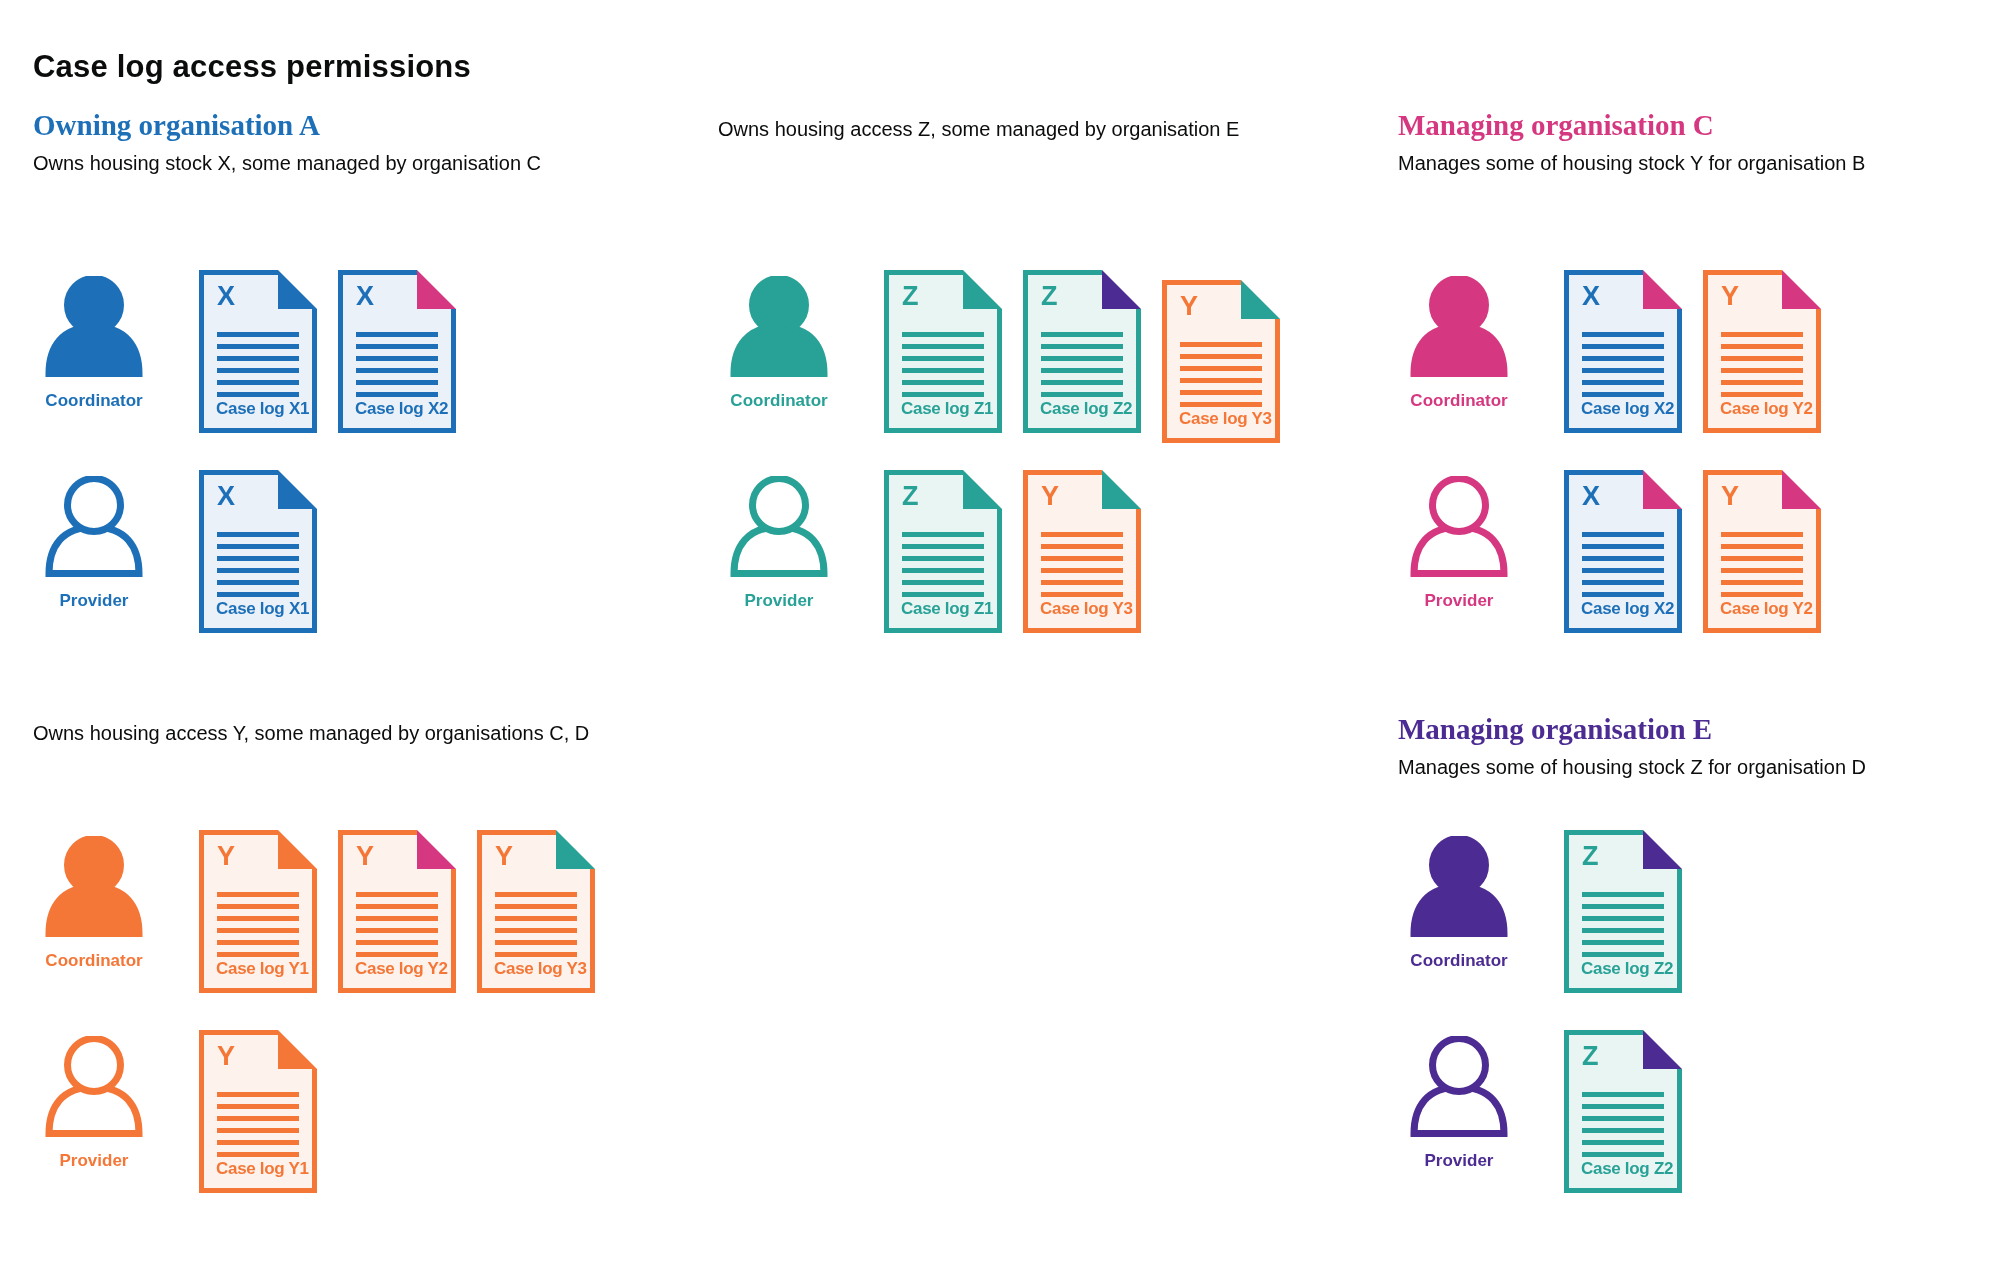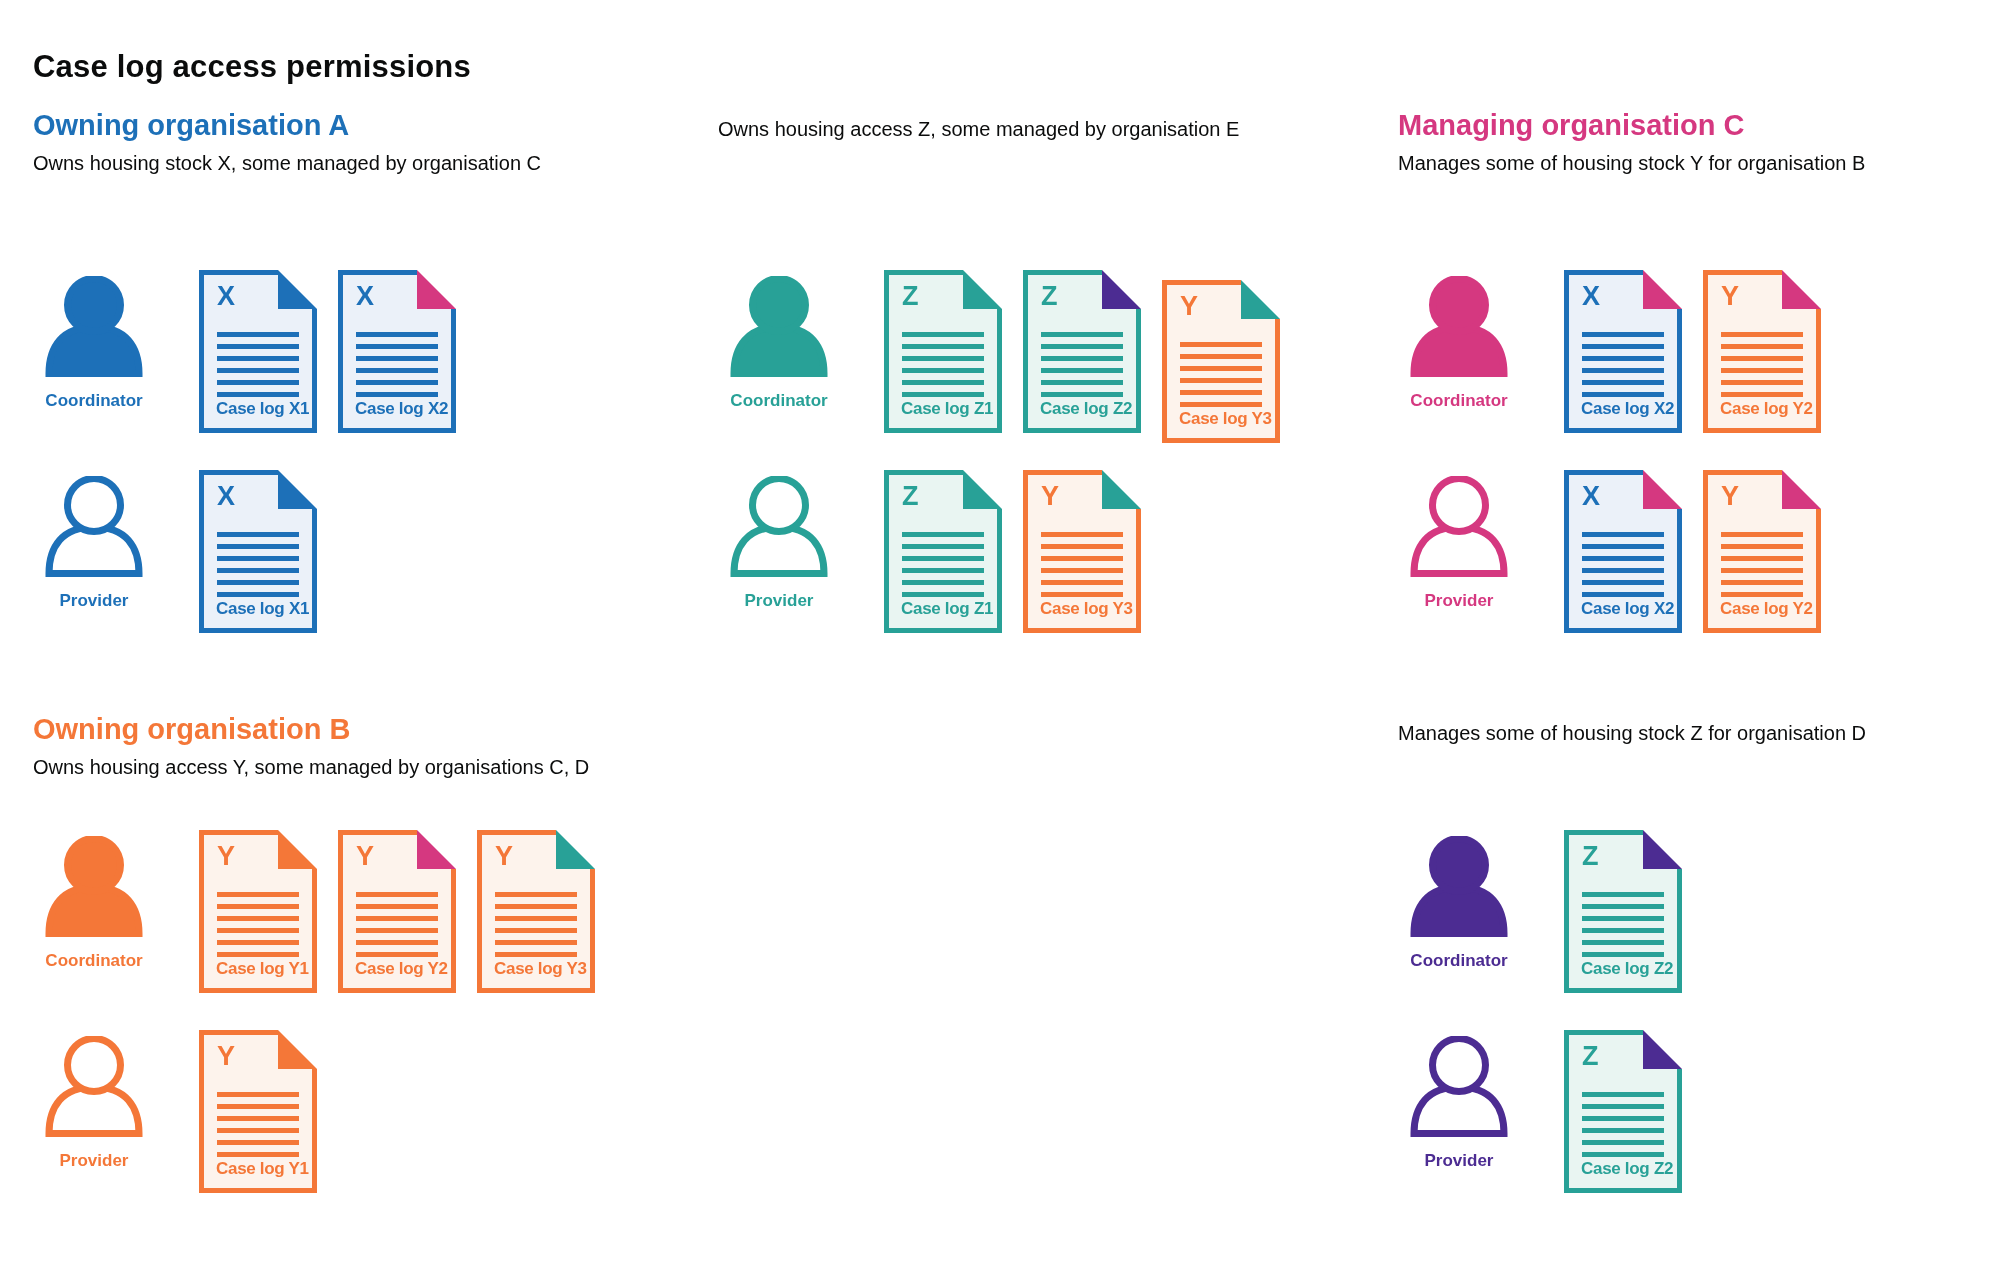--- a/index.html
+++ b/index.html
@@ -26,20 +26,21 @@
     white-space: nowrap;
   }
   .section {
     position: absolute;
   }
   .section-title {
     font-size: 29px;
     font-weight: 700;
     line-height: 34px;
     white-space: nowrap;
+    font-family: Liberation Serif, serif;
   }
   .section-subtitle {
     margin-top: 9px;
     font-size: 20px;
     line-height: 25px;
     color: #0b0c0c;
   }
   .section-subtitle div {
     white-space: nowrap;
   }
@@ -378,21 +379,20 @@
               <div class="doc-line" style="background: rgb(244, 119, 56);"></div>
               <div class="doc-line" style="background: rgb(244, 119, 56);"></div>
               <div class="doc-line" style="background: rgb(244, 119, 56);"></div>
             </div>
             <div class="doc-label" style="color: rgb(244, 119, 56);">Case log Y2</div>
           </div>
         </div>
       </div>
     </div>
     <div class="section" style="left: 33px; top: 712px; width: 660px; height: 488px;">
-      <div class="section-title" style="color: rgb(244, 119, 56);">Owning organisation B</div>
       <div class="section-subtitle">
         <div>Owns housing access Y, some managed by organisations C, D</div>
       </div>
       <div class="perm-row" style="top: 118px; width: 660px;">
         <div class="figure">
           <svg width="102" height="102" viewBox="0 0 102 102">
             <path d="M 6,97.5 C 6,71 19,51 51,51 C 83,51 96,71 96,97.5 Z" fill="#f47738" stroke="#f47738" stroke-width="7" stroke-linejoin="miter"></path>
             <circle cx="51" cy="29" r="26.5" fill="#f47738" stroke="#f47738" stroke-width="7" stroke-linejoin="miter"></circle>
           </svg>
           <div class="role-label" style="color: rgb(244, 119, 56);">Coordinator</div>
@@ -462,20 +462,21 @@
               <div class="doc-line" style="background: rgb(244, 119, 56);"></div>
               <div class="doc-line" style="background: rgb(244, 119, 56);"></div>
               <div class="doc-line" style="background: rgb(244, 119, 56);"></div>
             </div>
             <div class="doc-label" style="color: rgb(244, 119, 56);">Case log Y1</div>
           </div>
         </div>
       </div>
     </div>
     <div class="section" style="left: 1398px; top: 712px; width: 602px; height: 488px;">
+      <div class="section-title" style="color: rgb(76, 44, 146);">Managing organisation E</div>
       <div class="section-subtitle">
         <div>Manages some of housing stock Z for organisation D</div>
       </div>
       <div class="perm-row" style="top: 118px; width: 602px;">
         <div class="figure">
           <svg width="102" height="102" viewBox="0 0 102 102">
             <path d="M 6,97.5 C 6,71 19,51 51,51 C 83,51 96,71 96,97.5 Z" fill="#4c2c92" stroke="#4c2c92" stroke-width="7" stroke-linejoin="miter"></path>
             <circle cx="51" cy="29" r="26.5" fill="#4c2c92" stroke="#4c2c92" stroke-width="7" stroke-linejoin="miter"></circle>
           </svg>
           <div class="role-label" style="color: rgb(76, 44, 146);">Coordinator</div>

